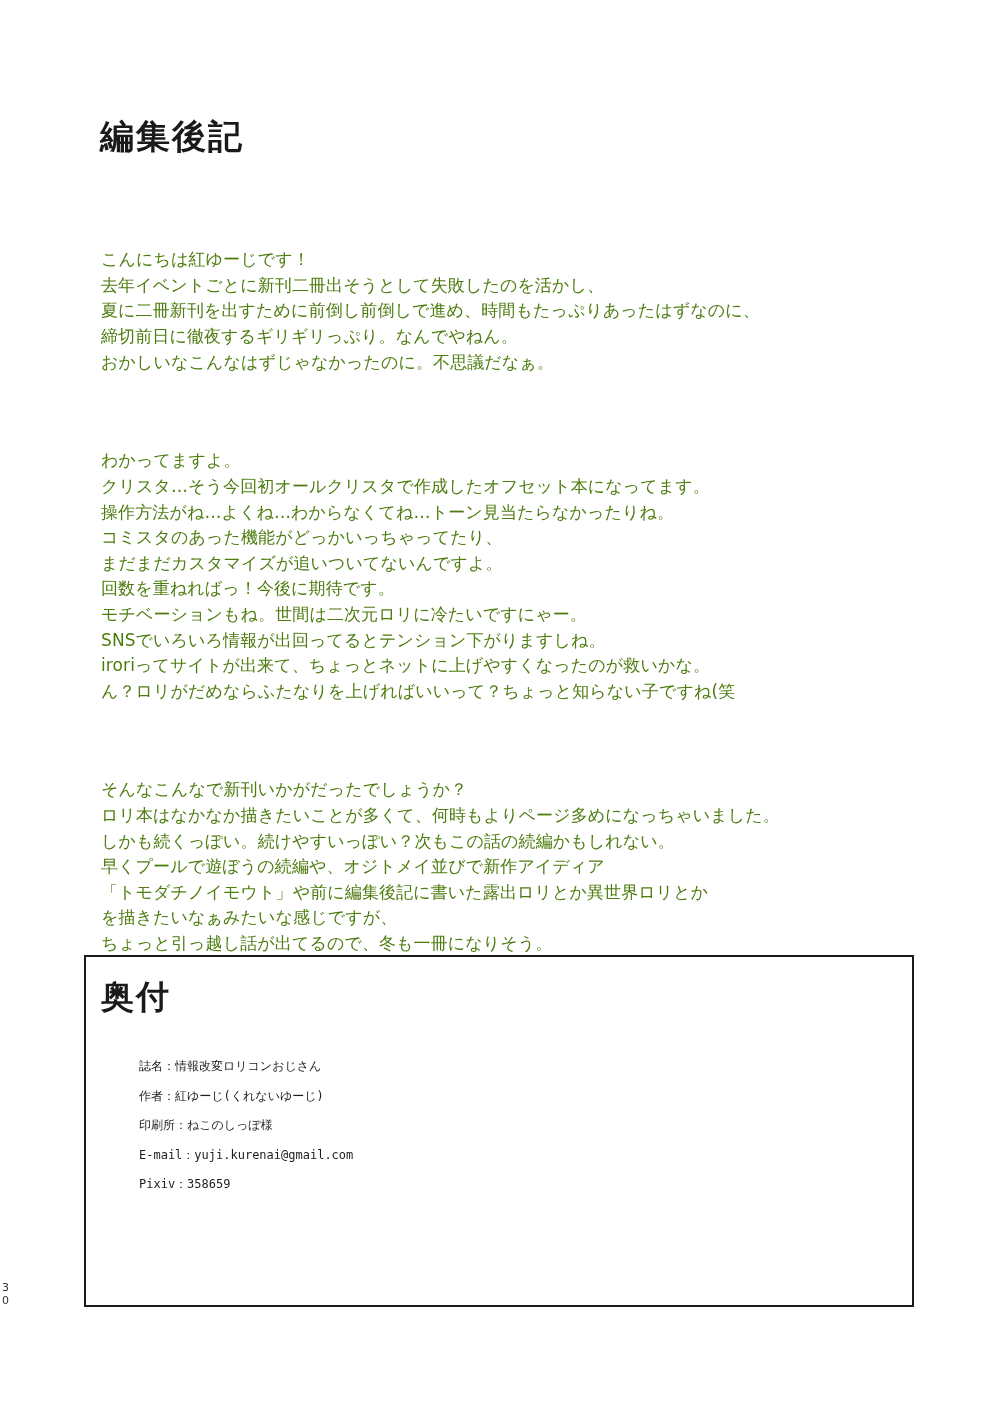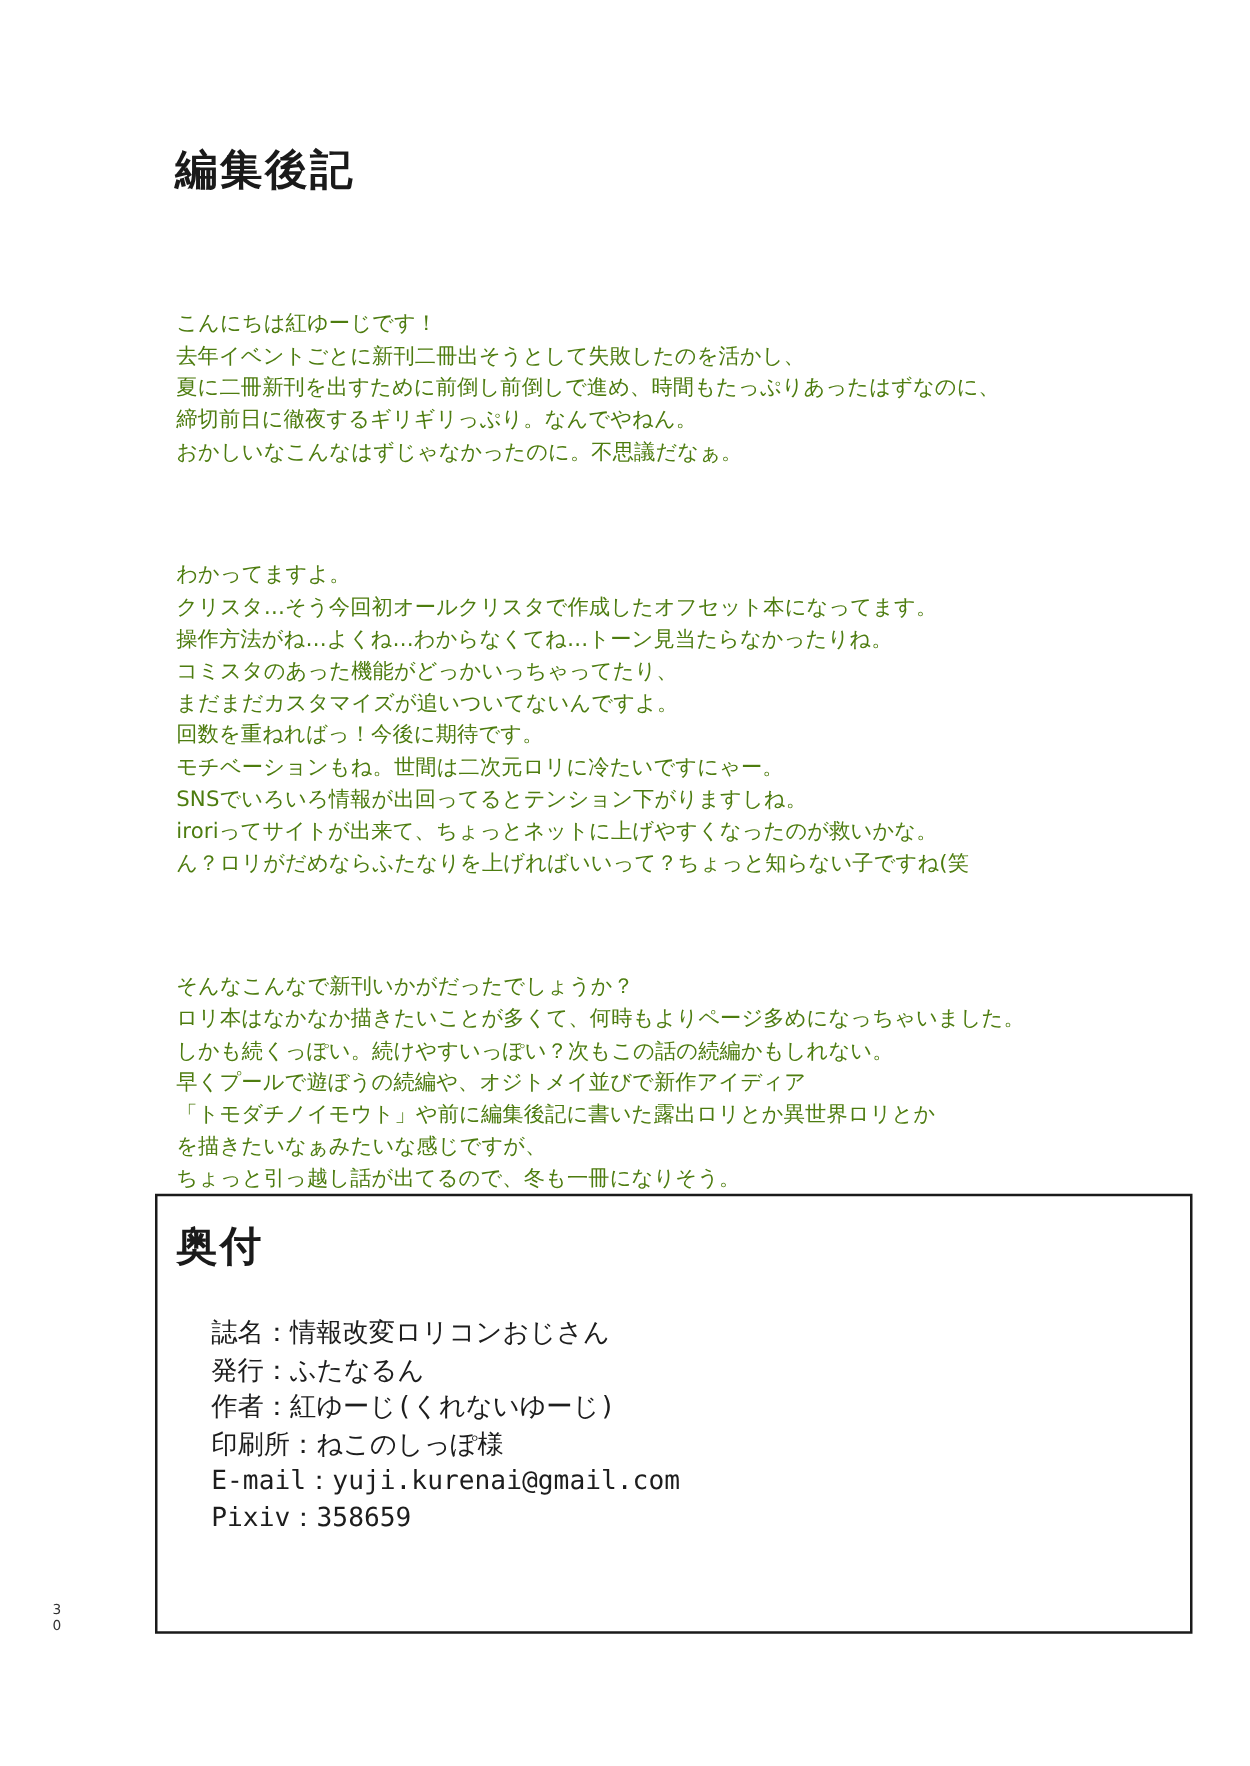--- a/index.html
+++ b/index.html
@@ -11,21 +11,20 @@
     width: 1000px;
     height: 1413px;
     position: relative;
     font-family: "DejaVu Sans", "Liberation Sans", sans-serif;
     color: #231f20;
     overflow: hidden;
   }
   .page {
     position: absolute;
     inset: 0;
-    margin-left: 40px;
   }
   
   .afterword-title {
     position: absolute;
     left: 100px;
     top: 118px;
     font-size: 34px;
     font-weight: bold;
     letter-spacing: 2px;
     line-height: 1.1;
@@ -64,23 +63,23 @@
     position: absolute;
     left: 101px;
     top: 975px;
     font-size: 33px;
     font-weight: bold;
     letter-spacing: 2px;
     color: #1a1a1a;
   }
   .colophon-list {
     position: absolute;
-    left: 129px;
+    left: 139px;
     top: 1052px;
-    font-size: 21px;
+    font-size: 12px;
     line-height: 29.5px;
     font-family: "DejaVu Sans Mono", "Liberation Mono", monospace;
     color: #1d1d1d;
     letter-spacing: 0px;
   }
   .colophon-list .row {
     white-space: pre;
   }
   
   .page-number {
@@ -131,21 +130,20 @@
     <div class="para">最後になりますが、「情報改変ロリコンおじさん」をお手に取っていただき
 ありがとうございました！引き続きがんばりますんで応援よろしくお願いします。</div>
   </div>
 
   <div class="colophon-box"></div>
 
   <div class="colophon-title">奥付</div>
 
   <div class="colophon-list">
     <div class="row">誌名：情報改変ロリコンおじさん</div>
-    <div class="row">発行：ふたなるん</div>
     <div class="row">作者：紅ゆーじ(くれないゆーじ)</div>
     <div class="row">印刷所：ねこのしっぽ様</div>
     <div class="row">E-mail：yuji.kurenai@gmail.com</div>
     <div class="row">Pixiv：358659</div>
   </div>
 
   <div class="page-number">
     <span>3</span>
     <span>0</span>
   </div>

